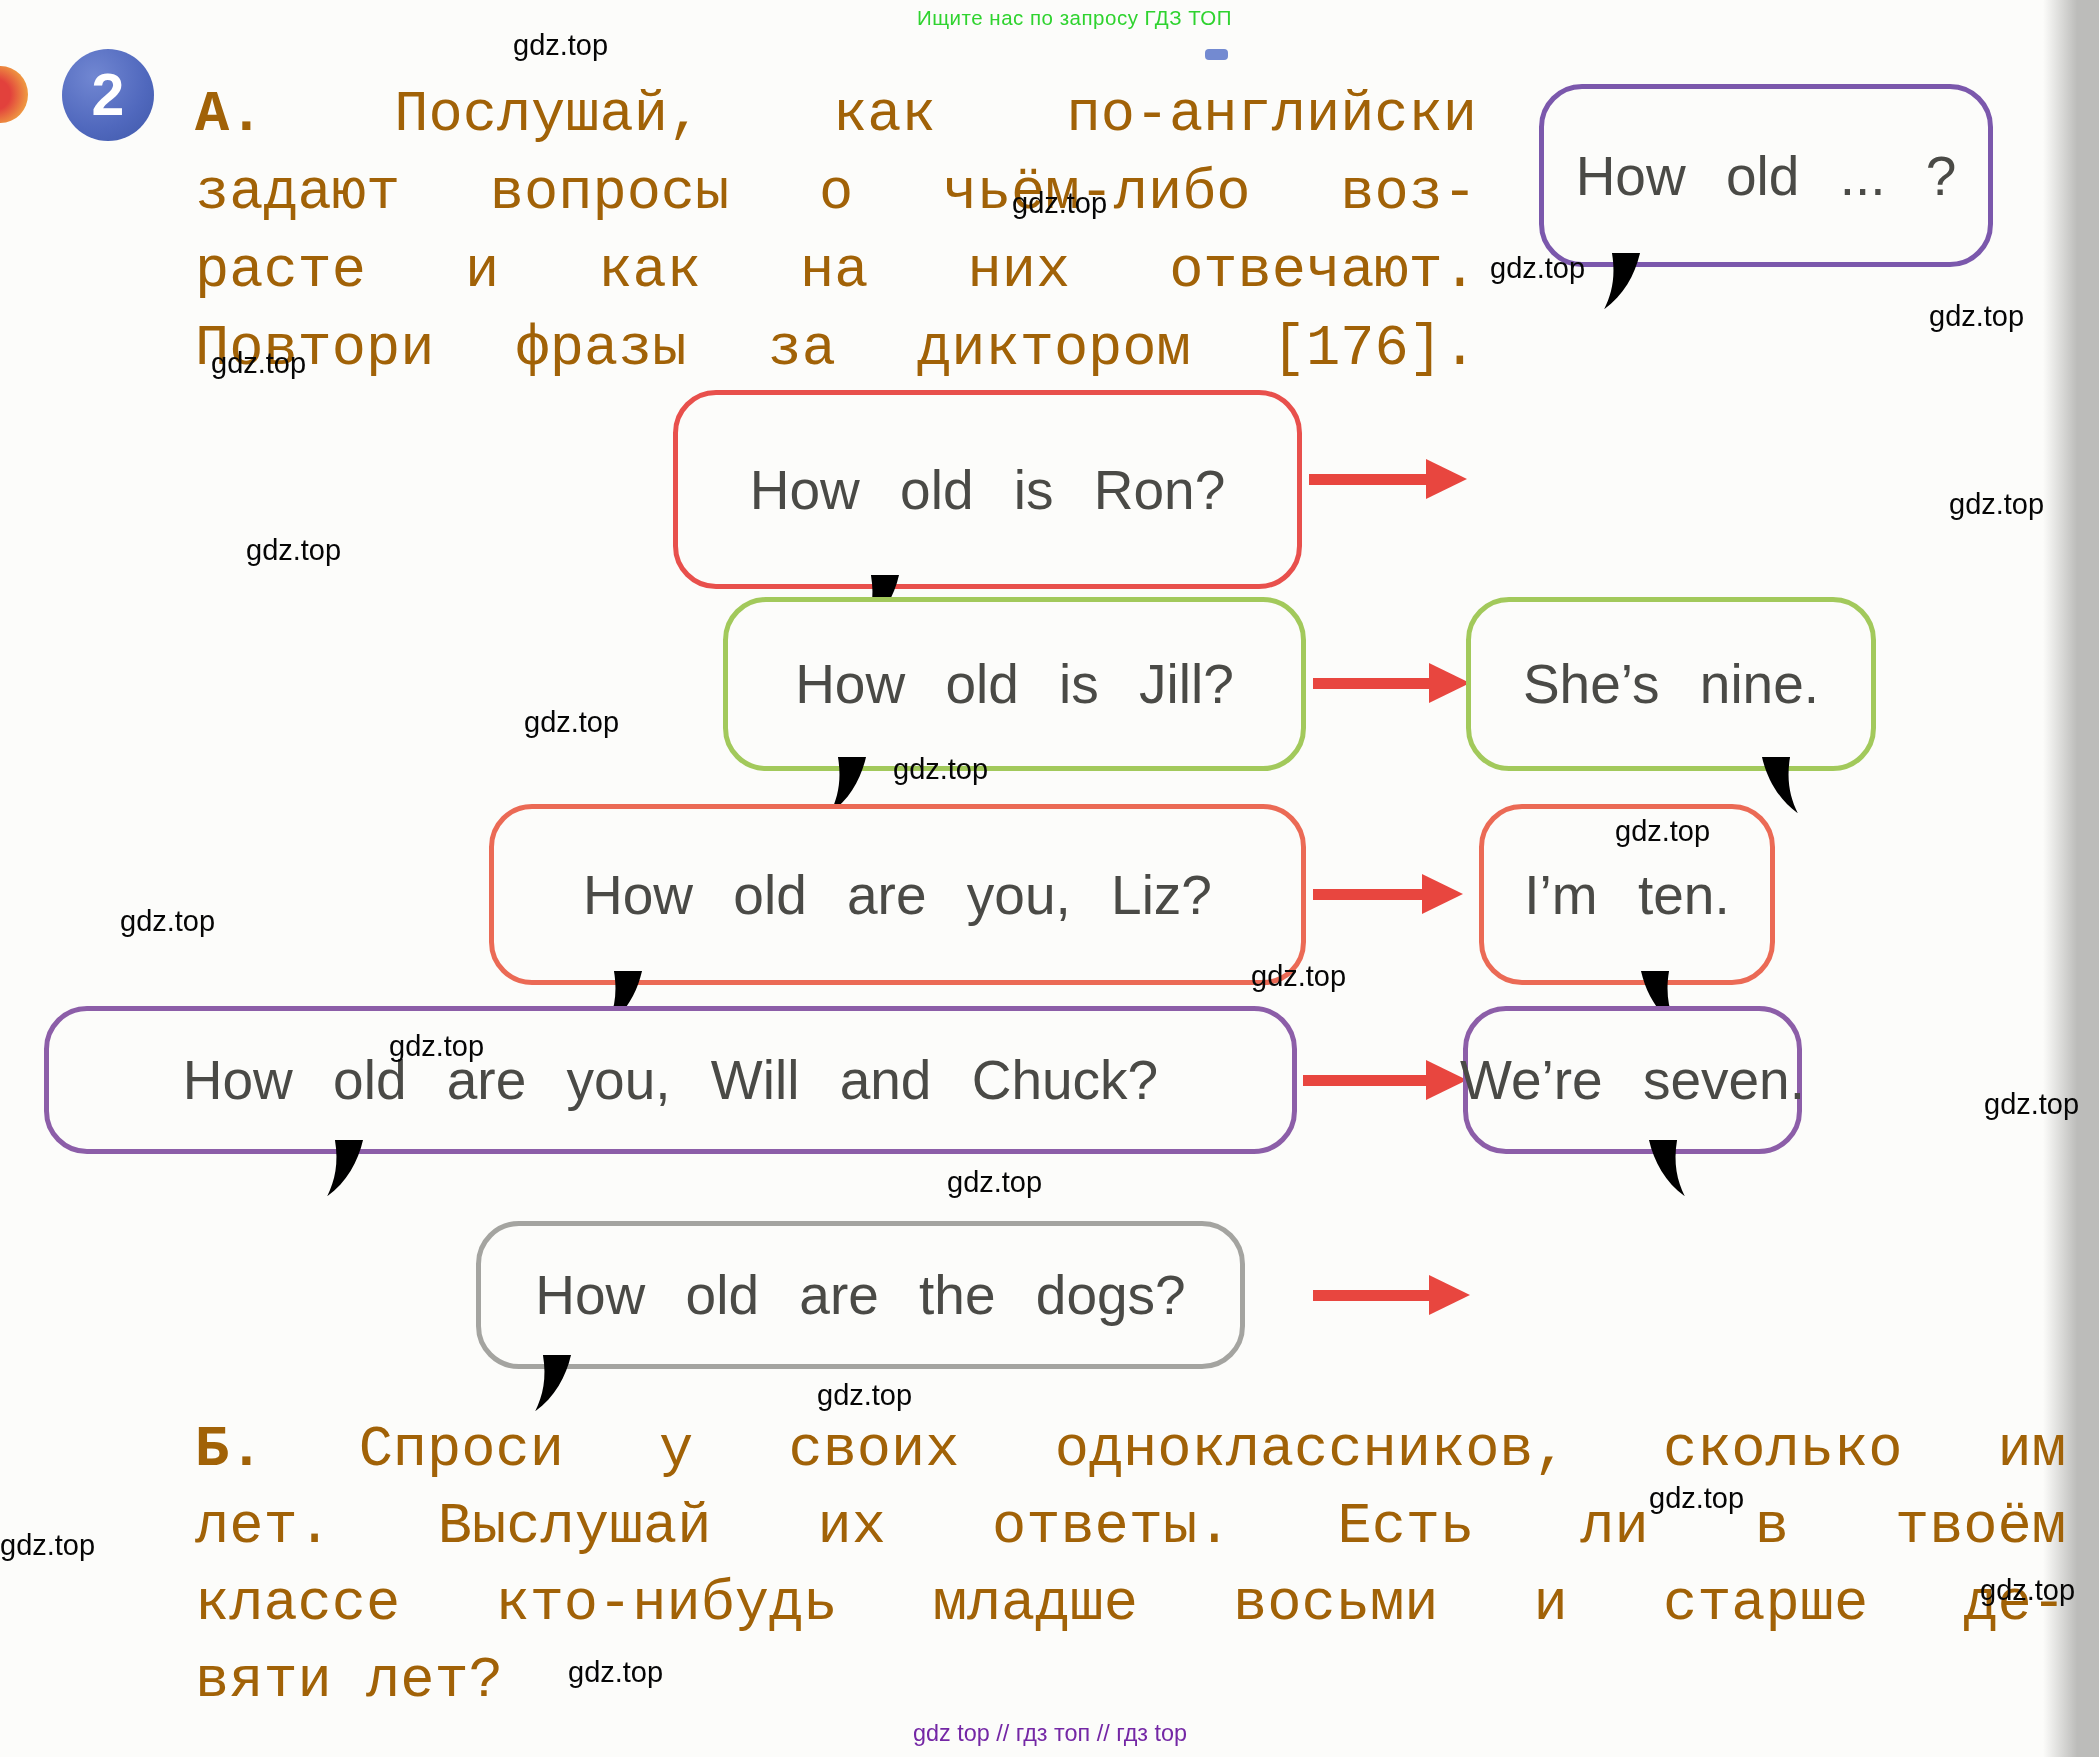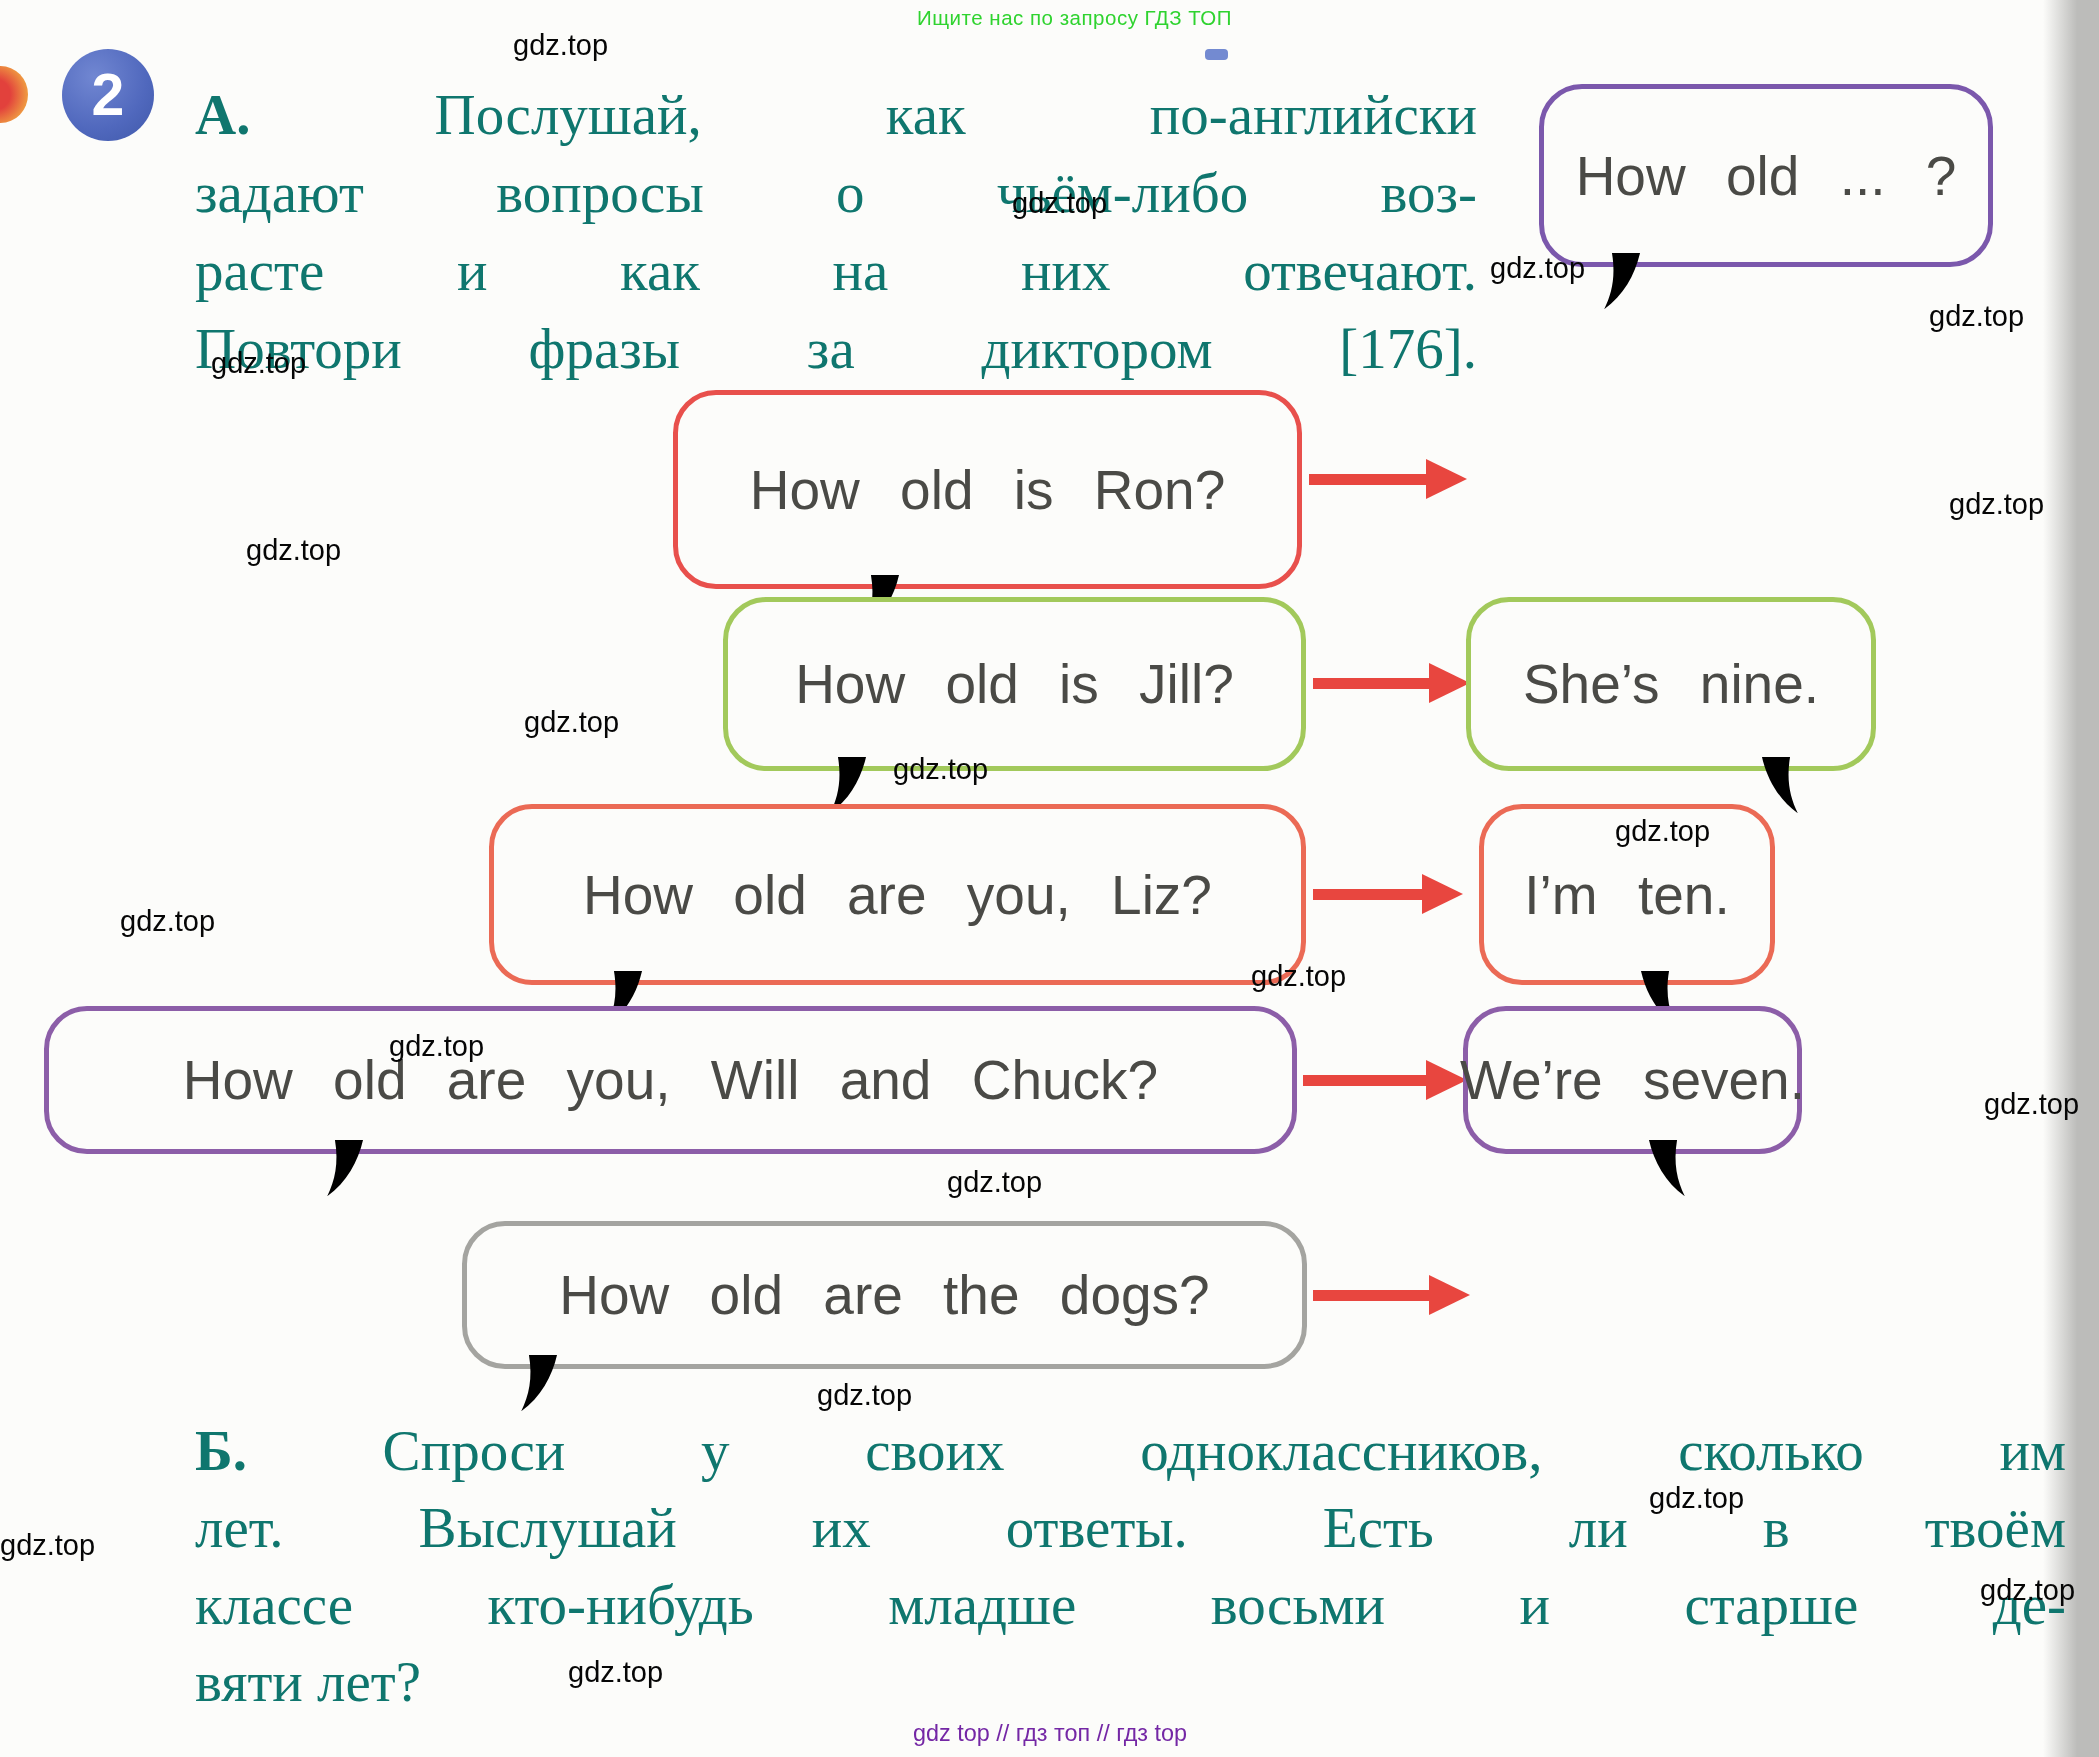--- a/index.html
+++ b/index.html
@@ -16,21 +16,21 @@
     background:#5b76c9;opacity:.85;}
 
   .promo{position:absolute;left:917px;top:5.9px;font-size:20.5px;font-weight:500;letter-spacing:0.5px;}
 
   .badge{position:absolute;left:62px;top:49px;width:92px;height:92px;border-radius:50%;
     background:radial-gradient(circle at 35% 30%,#7187d2,#5068bd 60%,#3f58a9);
     display:flex;align-items:center;justify-content:center;}
   .badge span{color:#fff;font-size:59px;font-weight:bold;}
 
   
-  .para{position:absolute;font-family:Liberation Serif, serif;color:#0f766e;}
+  .para{position:absolute;font-family:Liberation Mono, monospace;color:#a16207;}
   .para .line{text-align:justify;text-align-last:justify;}
   .para .line.last{text-align-last:left;}
   .para-a{left:195px;top:76px;width:1282px;font-size:57px;line-height:78px;}
   .para-b{left:195px;top:1412px;width:1871px;font-size:57px;line-height:77px;}
   .para b{font-weight:bold;}
 
   
   .bubble{position:absolute;border:5.9px solid var(--c,#888);border-radius:43px;background:#fcfcfa;
     display:flex;align-items:center;justify-content:center;box-sizing:border-box;}
   .btext{font-size:55px;color:#4a4a46;word-spacing:25px;white-space:nowrap;}
@@ -41,21 +41,21 @@
   .hint .tail{left:60px;}
 
   .q1{left:673px;top:390px;width:629px;height:199px;}  .q1 .tail{left:185px;}
   .a1{left:1463px;top:390px;width:382px;height:179px;} .a1 .tail{right:59px;}
   .q2{left:723px;top:597px;width:583px;height:174px;}  .q2 .tail{left:102px;}
   .a2{left:1466px;top:597px;width:410px;height:174px;} .a2 .tail{right:73px;}
   .q3{left:489px;top:804px;width:817px;height:181px;}  .q3 .tail{left:112px;}
   .a3{left:1459px;top:804px;width:296px;height:181px;margin-left:20px;} .a3 .tail{right:93px;}
   .q4{left:44px;top:1006px;width:1253px;height:148px;} .q4 .tail{left:278px;}
   .a4{left:1463px;top:1006px;width:339px;height:148px;}.a4 .tail{right:112px;}
-  .q5{left:462px;top:1221px;width:845px;height:148px;} .q5 .tail{left:54px;}
+  .q5{left:476px;top:1221px;width:769px;height:148px;} .q5 .tail{left:54px;}
   .a5{left:1466px;top:1221px;width:517px;height:148px;}.a5 .tail{right:93px;}
 
   
   .arrow{position:absolute;height:41px;}
   .arrow::before{content:"";position:absolute;left:0;right:33px;top:14.6px;height:11.7px;
     background:var(--a,#e8423c);}
   .arrow::after{content:"";position:absolute;right:-3.9px;top:0;width:0;height:0;
     border-left:41px solid var(--a,#e8423c);border-top:20.5px solid transparent;
     border-bottom:20.5px solid transparent;}
   .ar1{left:1309px;top:459px;width:154px;}

